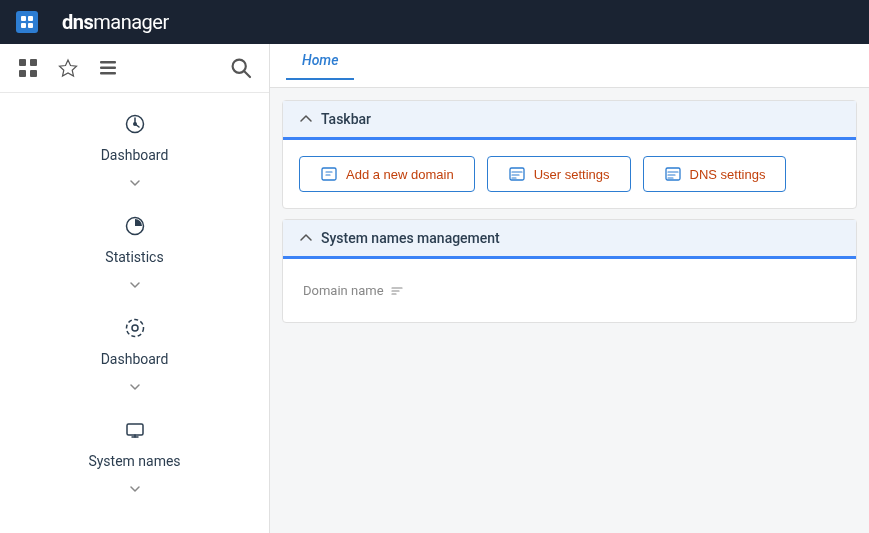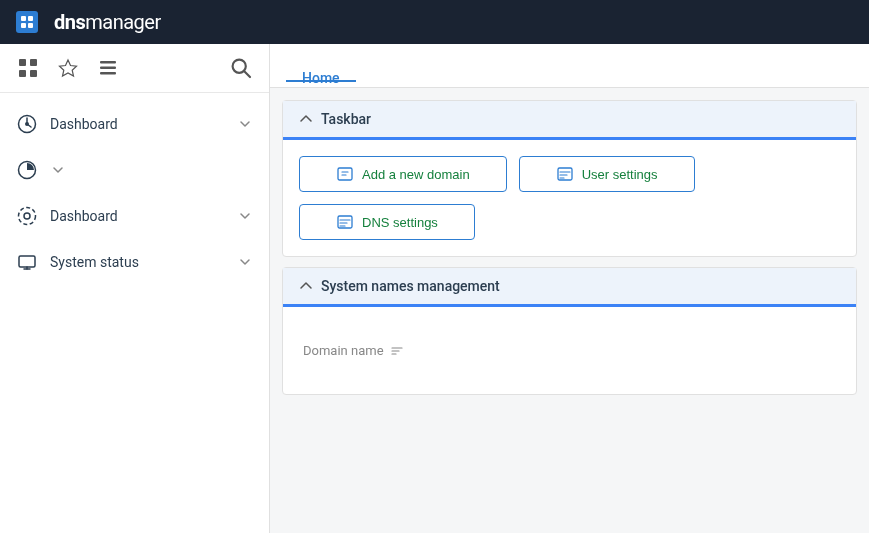--- a/index.html
+++ b/index.html
@@ -24,21 +24,21 @@
       height: 44px;
       display: flex;
       align-items: center;
       padding: 0 16px;
       flex-shrink: 0;
     }
 
     .logo-container {
       display: flex;
       align-items: center;
-      gap: 16px;
+      gap: 24px;
     }
 
     .logo-icon {
       width: 22px;
       height: 22px;
       background: #2d7dd2;
       border-radius: 3px;
       display: flex;
       align-items: center;
       justify-content: center;
@@ -120,20 +120,21 @@
 
     .nav-item {
       display: flex;
       align-items: center;
       padding: 12px 16px;
       cursor: pointer;
       gap: 12px;
       color: #2c3e50;
       font-size: 14px;
       font-weight: 400;
+      flex-direction: column;
     }
 
     .nav-item-icon {
       width: 22px;
       height: 22px;
       display: flex;
       align-items: center;
       justify-content: center;
       flex-shrink: 0;
     }
@@ -169,22 +170,24 @@
       flex-direction: column;
       overflow: hidden;
       background: #f5f6f7;
     }
 
     
     .tabs-bar {
       background: #ffffff;
       border-bottom: 1px solid #e0e0e0;
       display: flex;
-      padding: 16px 16px;
+      align-items: flex-end;
+      padding: 8px 16px;
       height: 44px;
+      font-style: italic;
     }
 
     .tab {
       padding: 10px 16px;
       font-size: 14px;
       cursor: pointer;
       color: #555;
       border-bottom: 2px solid transparent;
       margin-bottom: -1px;
     }
@@ -237,46 +240,46 @@
       display: flex;
       gap: 12px;
       padding: 16px;
       flex-wrap: wrap;
     }
 
     .taskbar-btn {
       display: flex;
       align-items: center;
       gap: 8px;
-      padding: 8px 36px;
+      padding: 8px 20px;
       border: 1px solid #2d7dd2;
       border-radius: 4px;
       background: white;
-      color: #15803d;
+      color: #c2410c;
       font-size: 13px;
       cursor: pointer;
       font-weight: 400;
     }
 
     .taskbar-btn-icon {
       width: 18px;
       height: 18px;
       display: flex;
       align-items: center;
       justify-content: center;
     }
 
     .taskbar-btn-icon svg {
       width: 16px;
       height: 16px;
       fill: #2d7dd2;
     }
 
     .domain-table {
-      padding: 28px 16px;
+      padding: 16px 16px;
     }
 
     .domain-table-header {
       display: flex;
       align-items: center;
       gap: 6px;
       padding: 8px 4px;
       font-size: 13px;
       color: #888;
     }
@@ -358,20 +361,21 @@
         </div>
       </div>
 
       <div class="nav-item">
         <div class="nav-item-icon">
           <svg viewBox="0 0 20 20" xmlns="http://www.w3.org/2000/svg">
             <circle cx="10" cy="10" r="8.5" stroke="#2c3e50" stroke-width="1.5" fill="none"></circle>
             <path d="M10,10 L10,3 A7,7 0 0,1 17,10 Z" fill="#2c3e50"></path>
           </svg>
         </div>
+        <span class="nav-item-label">Statistics</span>
         <div class="nav-item-chevron">
           <svg viewBox="0 0 16 16" xmlns="http://www.w3.org/2000/svg">
             <polyline points="4,6 8,10 12,6" stroke="#888" stroke-width="1.5" fill="none" stroke-linecap="round" stroke-linejoin="round"></polyline>
           </svg>
         </div>
       </div>
 
       <div class="nav-item">
         <div class="nav-item-icon">
           <svg viewBox="0 0 20 20" xmlns="http://www.w3.org/2000/svg">
@@ -388,21 +392,21 @@
       </div>
 
       <div class="nav-item">
         <div class="nav-item-icon">
           <svg viewBox="0 0 20 20" xmlns="http://www.w3.org/2000/svg">
             <rect x="2" y="4" width="16" height="11" rx="1.5" stroke="#2c3e50" stroke-width="1.5" fill="none"></rect>
             <line x1="7" y1="17" x2="13" y2="17" stroke="#2c3e50" stroke-width="1.5" stroke-linecap="round"></line>
             <line x1="10" y1="15" x2="10" y2="17" stroke="#2c3e50" stroke-width="1.5" stroke-linecap="round"></line>
           </svg>
         </div>
-        <span class="nav-item-label">System status</span>
+        <span class="nav-item-label">System names</span>
         <div class="nav-item-chevron">
           <svg viewBox="0 0 16 16" xmlns="http://www.w3.org/2000/svg">
             <polyline points="4,6 8,10 12,6" stroke="#888" stroke-width="1.5" fill="none" stroke-linecap="round" stroke-linejoin="round"></polyline>
           </svg>
         </div>
       </div>
 
     </nav>
   </aside>
 

